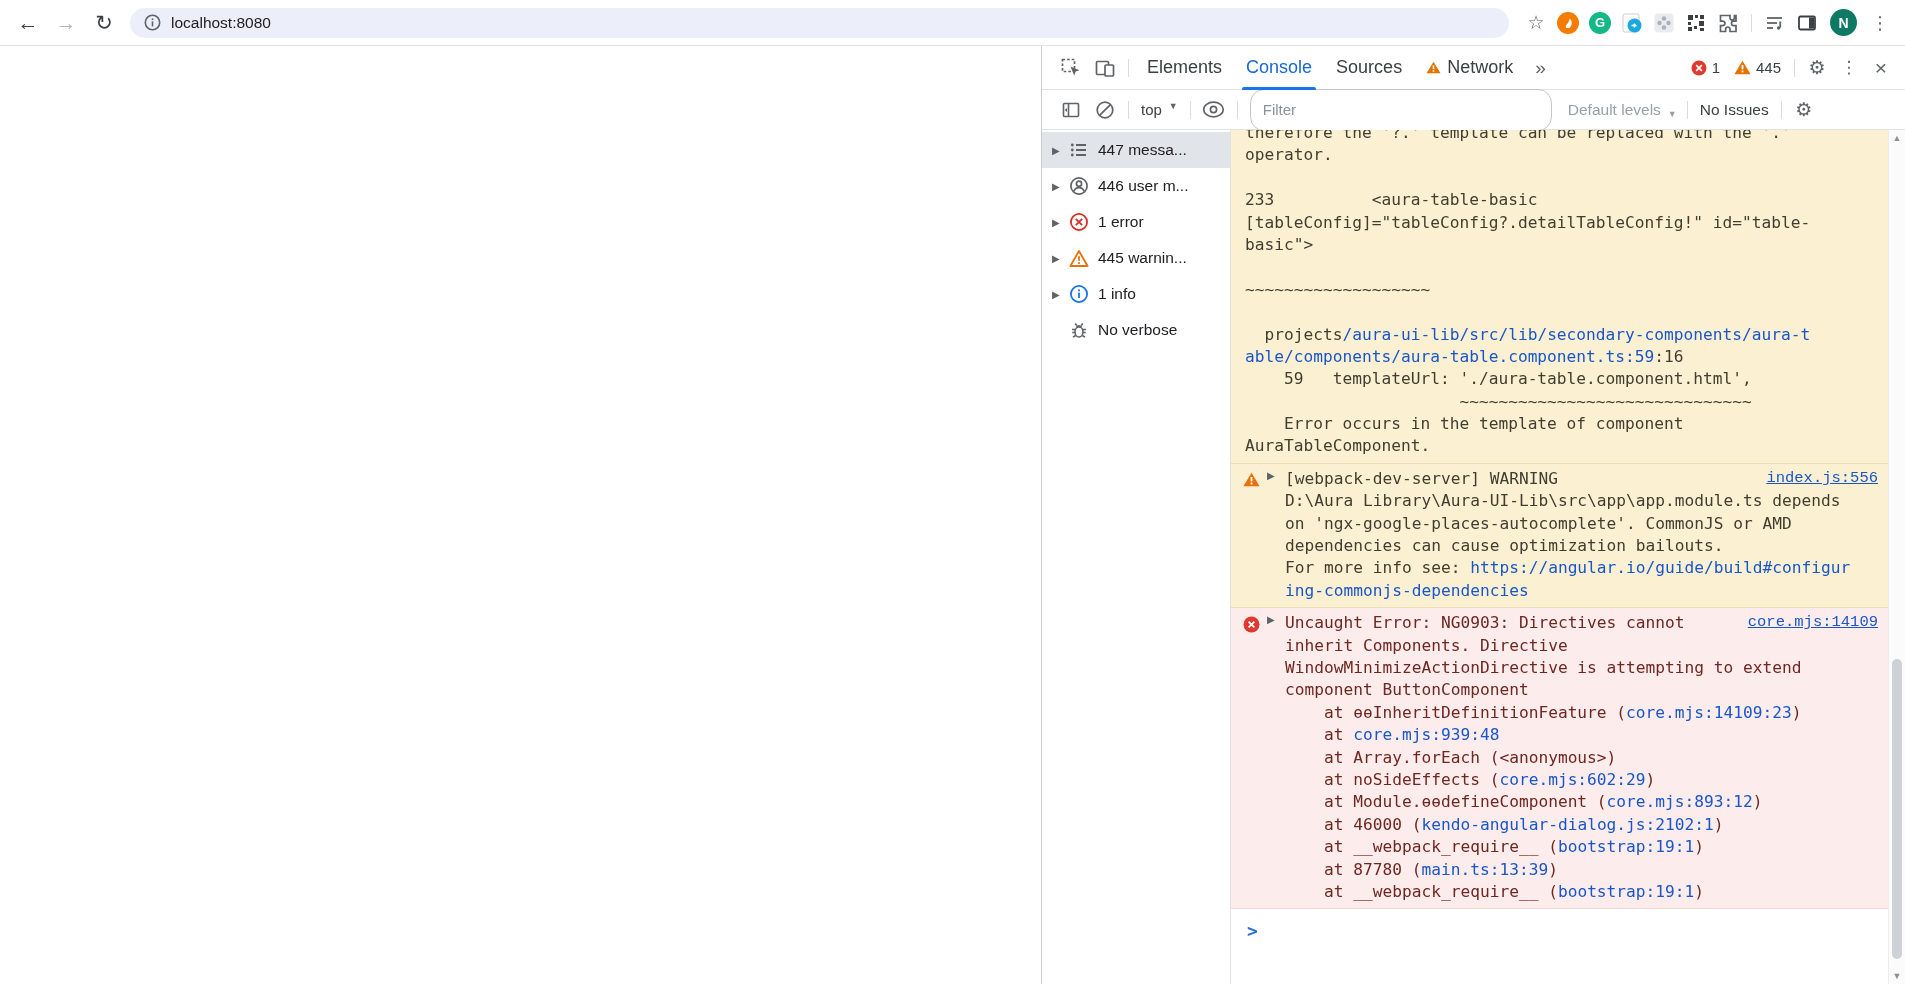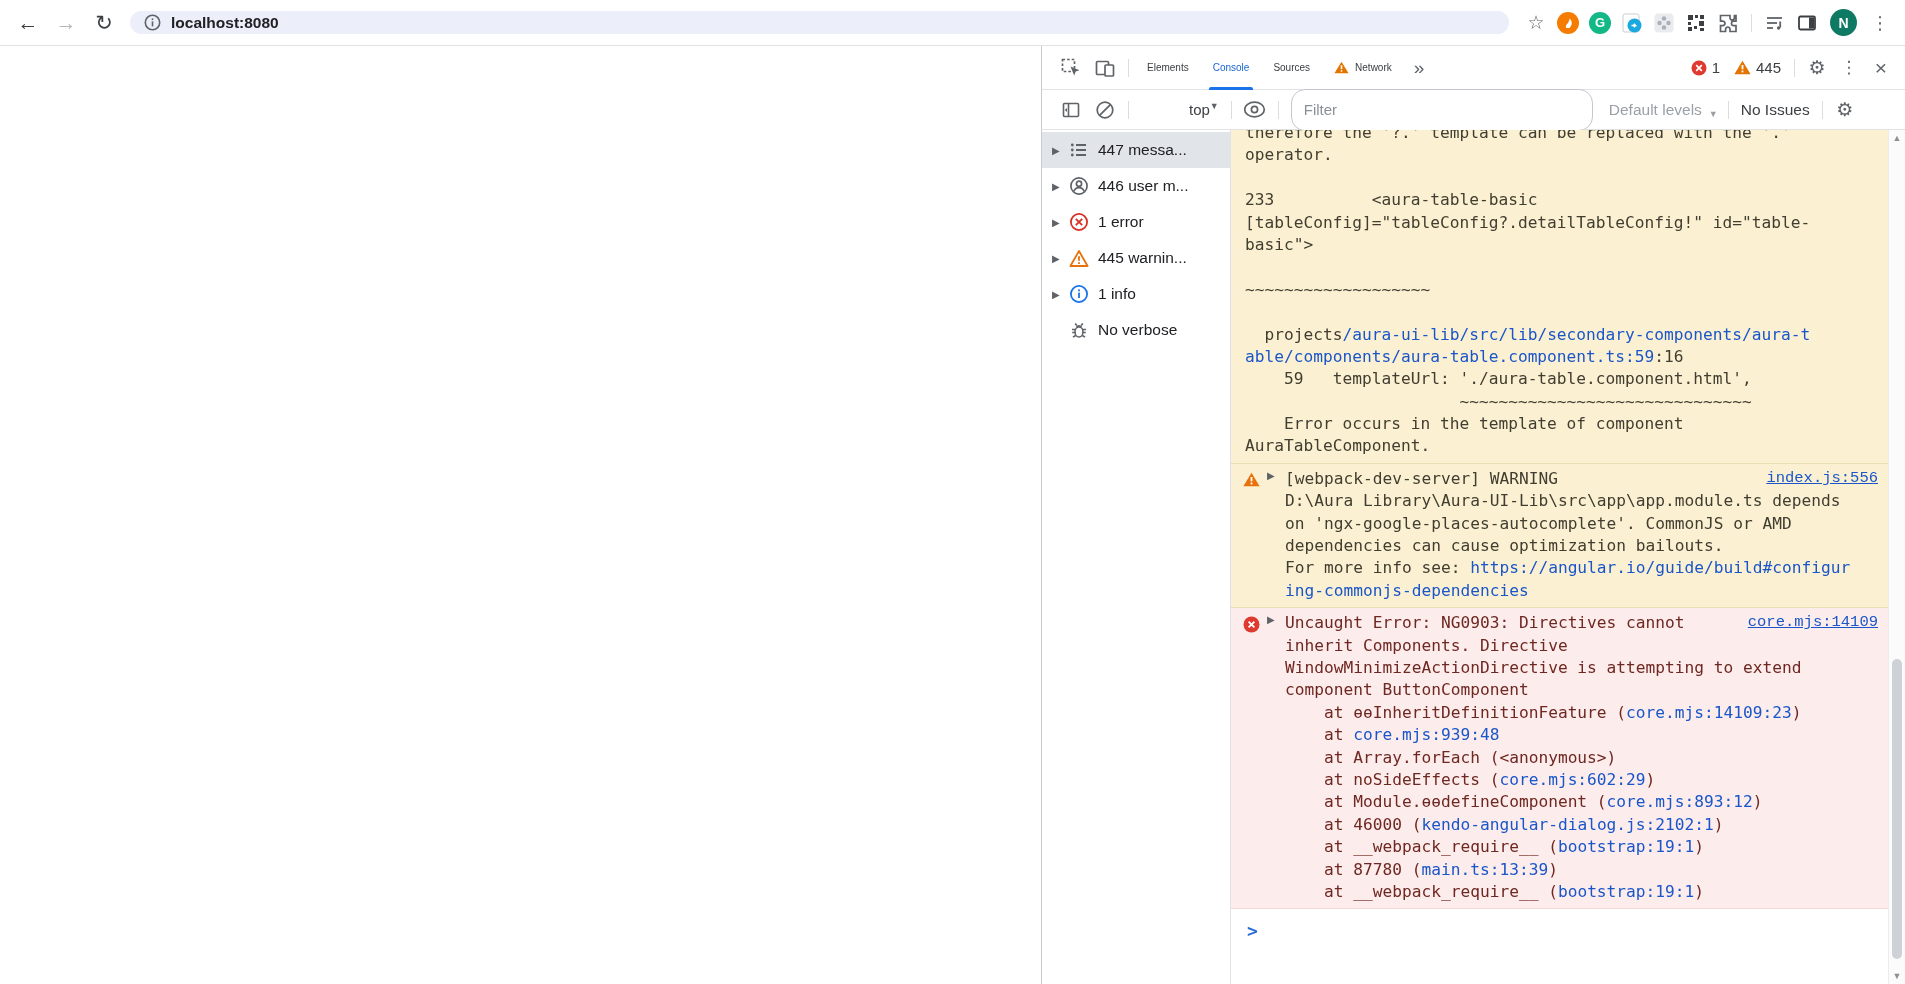--- a/index.html
+++ b/index.html
@@ -5,22 +5,22 @@
   * { margin:0; padding:0; box-sizing:border-box; }
   html,body { width:1905px; height:984px; overflow:hidden; background:#fff;
               font-family:"Liberation Sans", sans-serif; }
 
   
   .toolbar { height:46px; display:flex; align-items:center; padding:0 10px; gap:2px;
              background:#fff; border-bottom:1px solid #dfe1e5; }
   .tbtn { width:36px; height:36px; border:none; background:transparent; border-radius:50%;
           display:flex; align-items:center; justify-content:center; font-size:21px; color:#3c4043; cursor:pointer; }
   .tbtn.disabled { color:#b4b8bd; }
-  .urlbar { flex:1; height:23px; margin:0 10px 0 6px; background:#eceff9; border-radius:15px;
-            display:flex; align-items:center; padding:0 14px; gap:10px;font-weight:bold; }
+  .urlbar { flex:1; height:30px; margin:0 10px 0 6px; background:#eceff9; border-radius:15px;
+            display:flex; align-items:center; padding:0 14px; gap:10px; }
   .url-text { font-size:15.5px; color:#202124; }
   .toolicon { width:30px; height:30px; display:flex; align-items:center; justify-content:center;
               color:#5f6368; font-size:19px; cursor:pointer; }
   .ext { width:30px; height:30px; display:flex; align-items:center; justify-content:center; cursor:pointer; }
   .ext .bubble { width:22px; height:22px; border-radius:50%; display:flex; align-items:center;
                  justify-content:center; color:#fff; font-weight:bold; font-size:13px; }
   .avatar { width:27px; height:27px; border-radius:50%; background:#0e7a63; color:#fff;
             display:flex; align-items:center; justify-content:center; font-size:14px; font-weight:bold; margin:0 6px; cursor:pointer; }
   .vsep { width:1px; height:18px; background:#dadce0; margin:0 6px; flex:none; }
 
@@ -28,34 +28,34 @@
   .main { display:flex; height:938px; }
   .page { width:1041px; background:#fff; }
   .devtools { flex:1; border-left:1px solid #c9cbce; display:flex; flex-direction:column; background:#fff; }
 
   
   .dt-tabs { height:44px; flex:none; display:flex; align-items:center; padding:0 8px 0 12px;
              border-bottom:1px solid #e0e2e6; }
   .iconbtn { width:34px; height:34px; display:flex; align-items:center; justify-content:center;
              color:#5f6368; cursor:pointer; flex:none; }
   .tabs { display:flex; height:44px; }
-  .dt-tab { padding:0 12px; display:flex; align-items:center; gap:6px; font-size:10px;
+  .dt-tab { padding:0 12px; display:flex; align-items:center; gap:6px; font-size:18px;
             color:#3c4043; position:relative; cursor:pointer; white-space:nowrap; }
   .dt-tab.active { color:#1967d2; }
   .dt-tab.active::after { content:''; position:absolute; left:8px; right:8px; bottom:0; height:3px;
                           background:#1a73e8; border-radius:2px 2px 0 0; }
   .more-tabs { color:#5f6368; font-size:19px; padding:0 10px; cursor:pointer; }
   .spacer { flex:1; }
   .status { display:flex; align-items:center; gap:5px; margin:0 7px; font-size:15px; color:#3c4043; cursor:pointer; }
   .glyphbtn { font-size:19px; color:#5f6368; width:32px; text-align:center; cursor:pointer; }
 
   
   .dt-toolbar { height:40px; flex:none; display:flex; align-items:center; padding:0 10px 0 12px;
                 border-bottom:1px solid #e0e2e6; }
-  .ctx { display:flex; align-items:flex-start; font-size:15px; color:#3c4043; padding:0 6px; cursor:pointer;margin-left:48px; }
+  .ctx { display:flex; align-items:flex-start; gap:7px; font-size:15px; color:#3c4043; padding:0 6px; cursor:pointer; }
   .caret { font-size:9px; color:#5f6368; }
   .filter { width:302px; height:42px; border:1px solid #c4c7cc; border-radius:14px; padding:0 12px;
             font-size:15px; color:#202124; margin-left:6px; font-family:"Liberation Sans",sans-serif; outline:none; }
   .filter::placeholder { color:#8a8f98; }
   .levels { display:flex; align-items:flex-end; gap:7px; color:#9aa0a6; font-size:15.5px; margin-left:12px;
             padding:0 4px; cursor:pointer; white-space:nowrap; }
   .issues { color:#3c4043; font-size:15.5px; padding:0 6px; cursor:pointer; white-space:nowrap; }
 
   
   .dt-body { flex:1; display:flex; overflow:hidden; }

